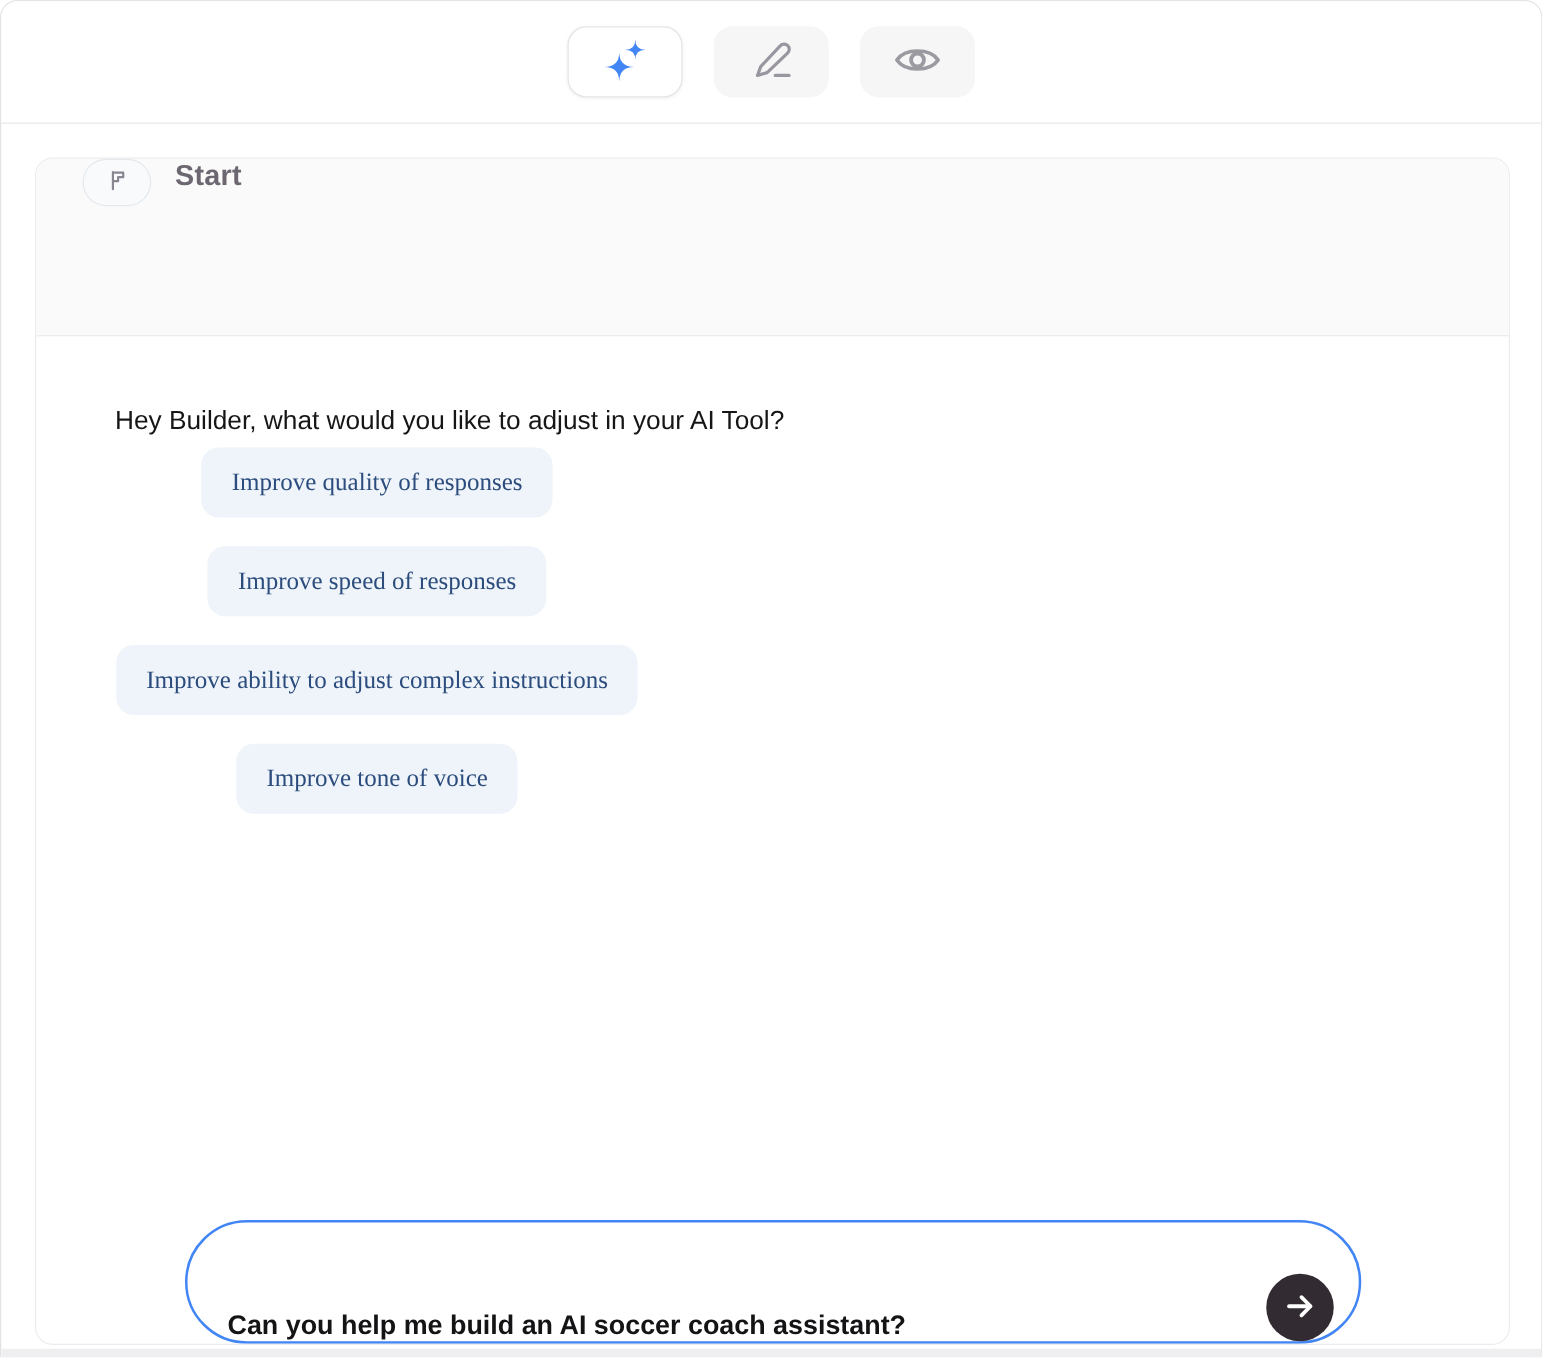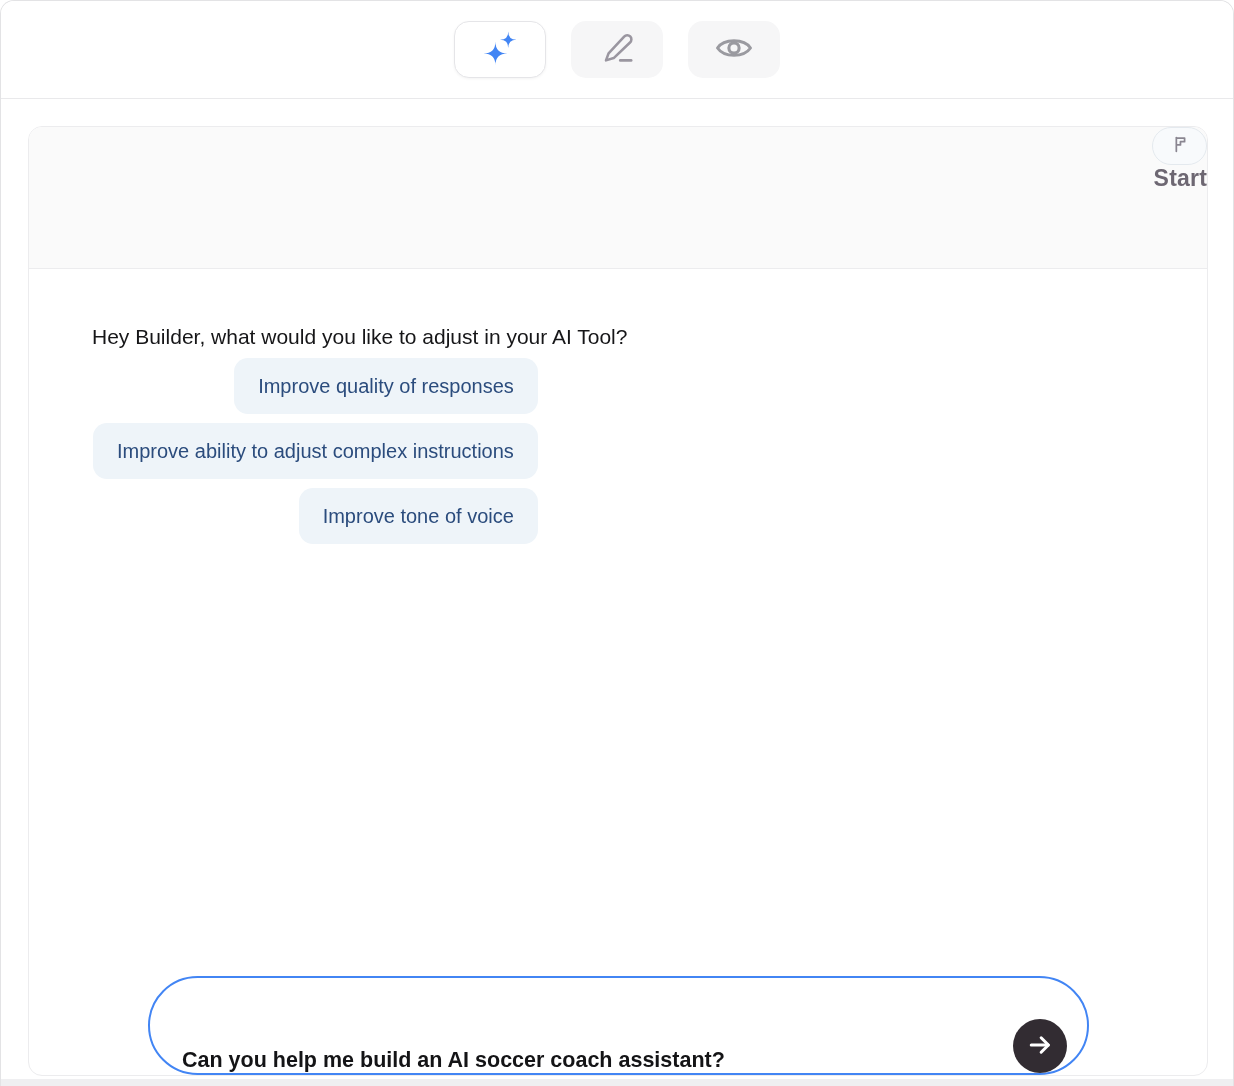--- a/index.html
+++ b/index.html
@@ -49,23 +49,22 @@
     background: #ffffff;
     border: 1px solid #ececee;
     border-radius: 14px;
     overflow: hidden;
   }
   .card-header {
     position: absolute; left: 0; top: 0; right: 0;
     height: 142px;
     background: #fafafa;
     border-bottom: 1px solid #ececee;
-    display: flex; align-items: flex-end;
+    display: flex; align-items: flex-start;
     padding-left: 37px;
-    flex-direction: column;
   }
   .flag-badge {
     width: 55px; height: 38px;
     border-radius: 19px;
     background: #f8fafc;
     border: 1px solid #e4e9ee;
     display: flex; align-items: center; justify-content: center;
   }
   .start-title {
     margin-left: 19px;
@@ -77,22 +76,23 @@
   
   .assistant-message {
     position: absolute; left: 63px; top: 172px;
     font-size: 21px;
     color: #161618;
     line-height: 28px;
     margin-top: 24px;
   }
   .suggestions {
     position: absolute; left: 64px; top: 231px;
-    display: flex; flex-direction: column; align-items: flex-end;
-    gap: 9px;
+    display: flex; flex-direction: column; align-items: center;
+    gap: 23px;
+    font-family: Liberation Serif, serif;
   }
   .chip {
     height: 56px;
     padding: 0 24px;
     border: none;
     border-radius: 14px;
     background: #eef4f9;
     color: #2b4c7d;
     font-family: inherit;
     font-size: 20px;
@@ -180,20 +180,21 @@
           </svg>
         </span>
       </span>
       <span class="start-title">Start</span>
     </div>
 
     <div class="assistant-message">Hey Builder, what would you like to adjust in your AI Tool?</div>
 
     <div class="suggestions">
       <button class="chip">Improve quality of responses</button>
+      <button class="chip">Improve speed of responses</button>
       <button class="chip">Improve ability to adjust complex instructions</button>
       <button class="chip">Improve tone of voice</button>
     </div>
 
     <div class="composer">
       <input class="composer-input" type="text" value="Can you help me build an AI soccer coach assistant?" style="">
       <button class="send-btn">
         <span>
           <svg width="28" height="28" viewBox="0 0 24 24">
             <path d="M4.5 12 H19" fill="none" stroke="#ffffff" stroke-width="2.6" stroke-linecap="round"></path>

